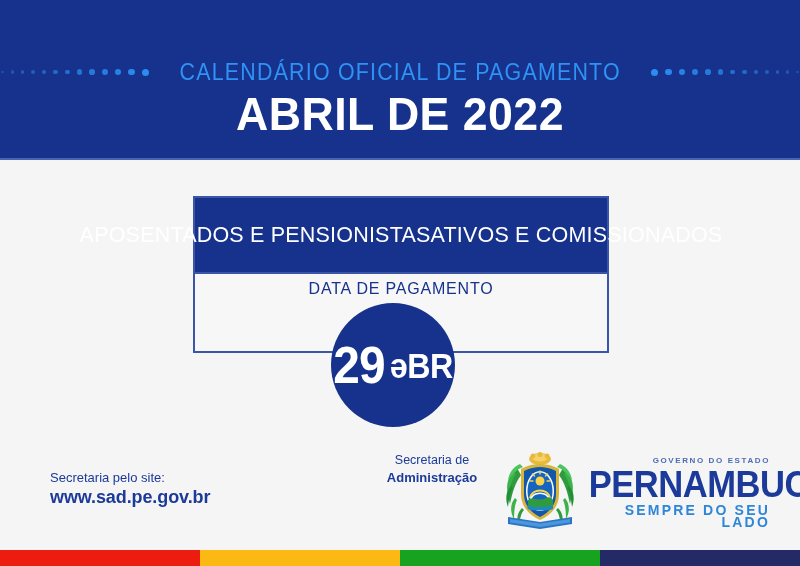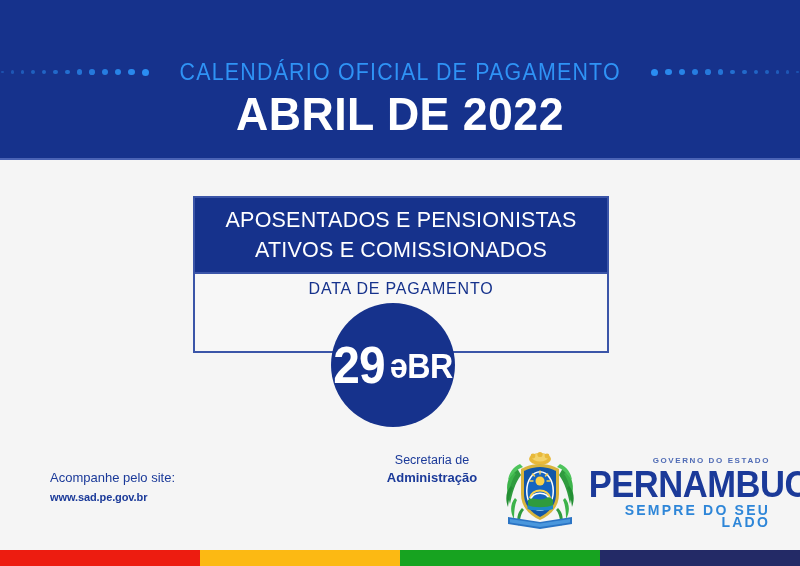--- a/index.html
+++ b/index.html
@@ -99,21 +99,21 @@
   }
 
   .card-band {
     position: absolute;
     left: 0; top: 0;
     width: 100%;
     height: 76px;
     background: #16328c;
     color: #ffffff;
     display: flex;
-    flex-direction: column;
+    flex-direction: row;
     align-items: center;
     justify-content: center;
     border-bottom: 2px solid #3b55a8;
   }
   .card-band div {
     font-size: 21.5px;
     line-height: 30px;
     letter-spacing: 0.2px;
     font-weight: 400;
     white-space: nowrap;
@@ -168,21 +168,21 @@
     left: 50px;
     top: 468px;
     color: #1b3a99;
   }
   .site-label {
     font-size: 13px;
     line-height: 19px;
     font-weight: 400;
   }
   .site-url {
-    font-size: 11px;
+    font-size: 18px;
     line-height: 20px;
     font-weight: bold;
     letter-spacing: -0.1px;
   }
 
   .secretaria {
     position: absolute;
     left: 378px;
     top: 452px;
     width: 108px;
@@ -294,21 +294,21 @@
     </div>
     <div class="card-sub">DATA DE PAGAMENTO</div>
   </div>
 
   <div class="date-badge">
     <div class="date-day">29</div>
     <div class="date-month">əBR</div>
   </div>
 
   <div class="site-block">
-    <div class="site-label">Acompanhe pelo site:</div>
+    <div class="site-label">Secretaria pelo site:</div>
     <div class="site-url">www.sad.pe.gov.br</div>
   </div>
 
   <div class="secretaria">
     <div class="s1">Secretaria de</div>
     <div class="s2">Administração</div>
   </div>
 
   <div class="brasao">
     <svg viewBox="0 0 74 80" width="74" height="80" aria-hidden="true">

